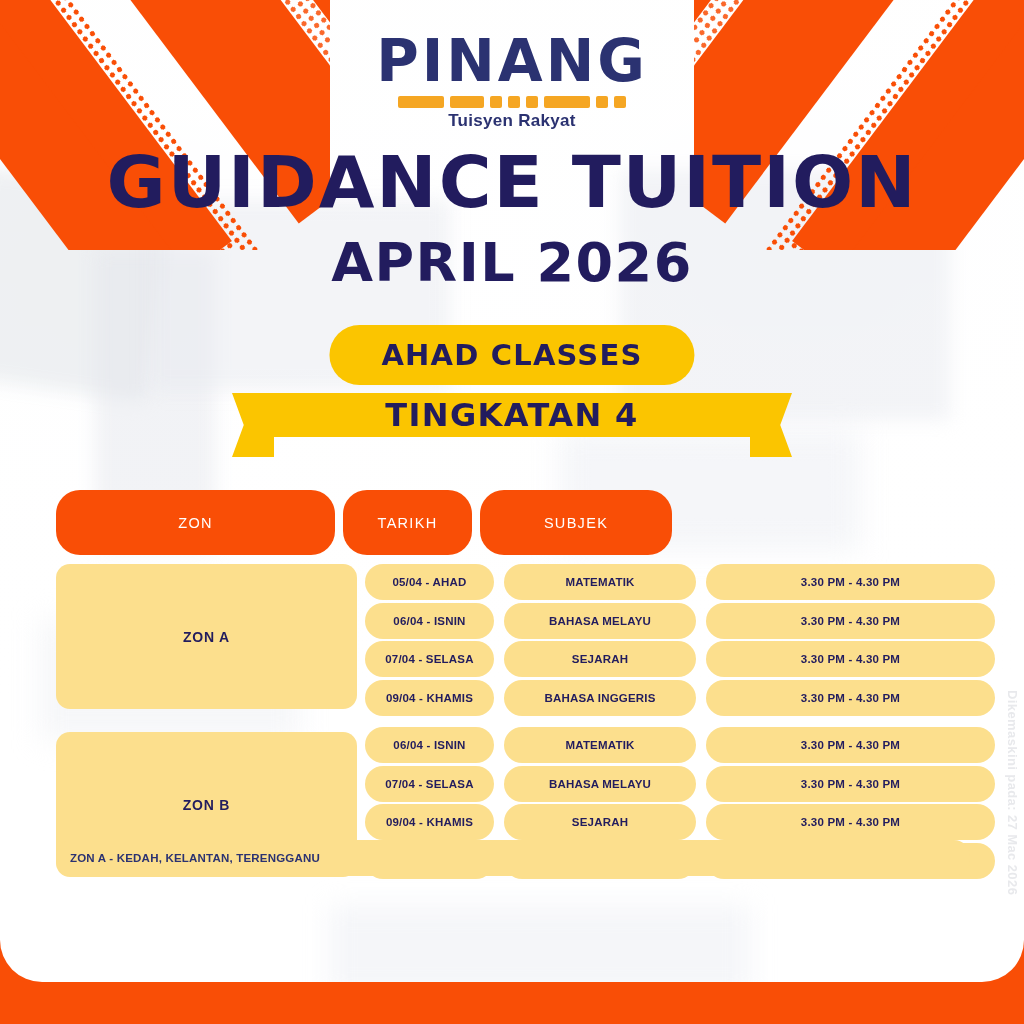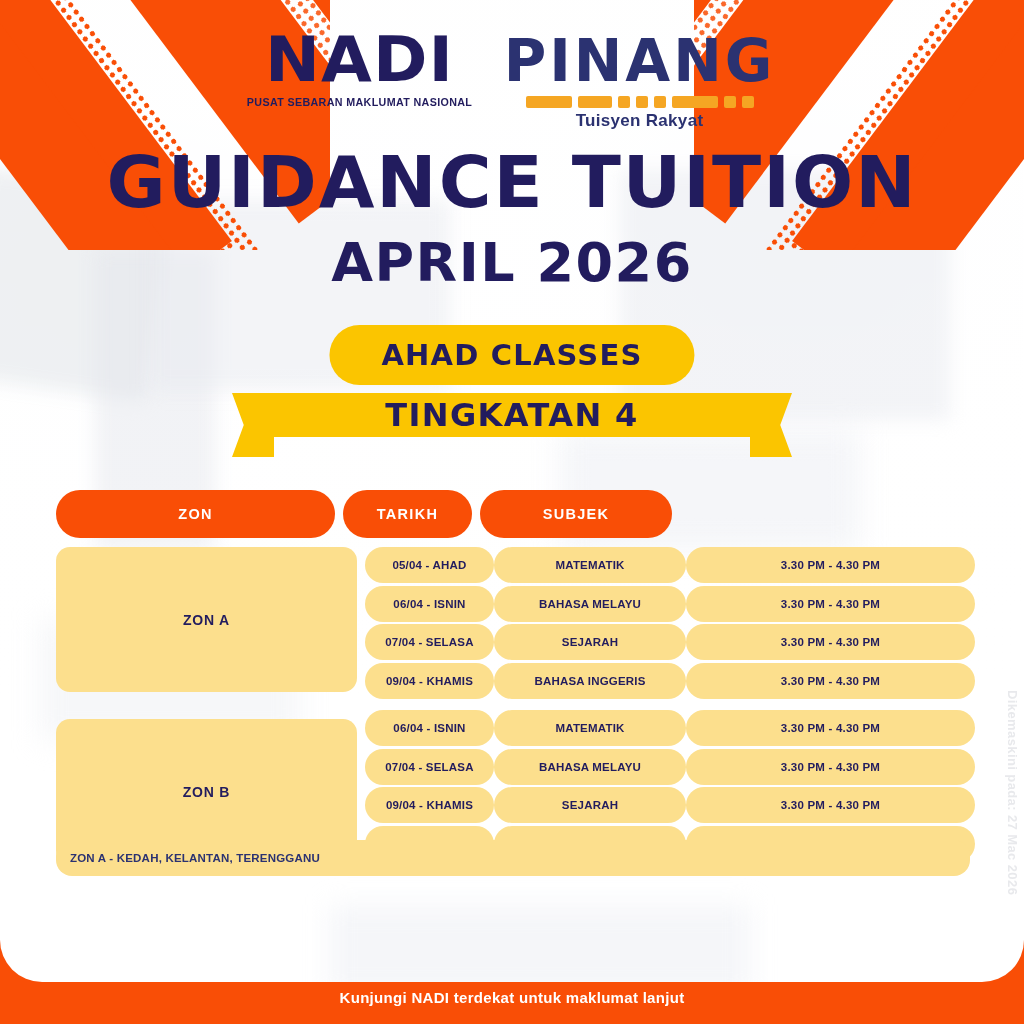--- a/index.html
+++ b/index.html
@@ -140,41 +140,41 @@
     color:#221C5E; white-space:nowrap;
   }
 
   
   .table {
     position:absolute; left:56px; top:490px; width:914px;
   }
   .thead { display:flex; gap:8px; margin-bottom:9px; }
   .th {
     background:#F94E06; color:#ffffff;
-    border-radius:24px; height:48px;
-    display:flex; align-items:center; justify-content:center;
-    font-weight:bold; font-size:14.5px; letter-spacing:1.3px;
+    border-radius:24px; height:65px;
+    display:flex; align-items:center; justify-content:center;
+    font-weight:normal; font-size:14.5px; letter-spacing:1.3px;
   }
   .col-zon    { width:279px; flex:none; }
   .col-tarikh { width:129px; flex:none; }
   .col-subjek { width:192px; flex:none; }
   .col-masa   { width:289px; flex:none; }
 
   .tbody { display:flex; gap:8px; }
-  .zon-col { width:301px; flex:none; display:flex; flex-direction:column; gap:23px;justify-content:space-between; }
+  .zon-col { width:301px; flex:none; display:flex; flex-direction:column; gap:23px; }
   .zon-cell {
     background:#FCDF8D; border-radius:14px;
     display:flex; align-items:center; justify-content:center;
     font-weight:bold; font-size:14px; letter-spacing:.8px; color:#221C5E;
   }
   .zon-a { height:145px; }
   .zon-b { height:145px; }
 
   .rows-col { flex:1; display:flex; flex-direction:column; gap:0; }
-  .row { display:flex; gap:0; height:36px; margin-bottom:2.5px; }
+  .row { display:flex; gap:10px; height:36px; margin-bottom:2.5px; }
   .cell {
     background:#FCDF8D; border-radius:18px;
     display:flex; align-items:center; justify-content:center;
     font-weight:bold; font-size:11.5px; letter-spacing:.2px; color:#221C5E;
     height:100%;
   }
   .gaprow { height:9px; }
 
   
   .notes { position:absolute; left:56px; top:840px; width:914px; }
@@ -202,23 +202,20 @@
   }
   .footer-text {
     color:#ffffff; font-weight:bold; font-size:15px; letter-spacing:.3px;
   }
 </style>
 </head>
 <body>
 
 <div id="poster">
 
-  <div class="footer">
-    <span class="footer-text">Kunjungi NADI terdekat untuk maklumat lanjut</span>
-  </div>
 
   <div class="card">
 
     <div class="bgstreak s1"></div>
     <div class="bgstreak s2"></div>
     <div class="bgstreak s3"></div>
     <div class="bgstreak s4"></div>
     <div class="bgstreak s5"></div>
     <div class="bgstreak s6"></div>
     <div class="bgstreak s7"></div>
@@ -237,24 +234,20 @@
       <div class="stripe solid" style="left:-150px; top:-40px; width:96px; height:430px; transform:rotate(-37deg);"></div>
       <div class="stripe solid" style="left:-70px;  top:-70px; width:54px; height:430px; transform:rotate(-37deg);"></div>
       <div class="stripe solid" style="left:40px;   top:-120px; width:120px; height:430px; transform:rotate(-37deg);"></div>
       <div class="dots" style="left:-40px;  top:-30px; width:70px;  height:430px; transform:rotate(-37deg);"></div>
       <div class="dots" style="left:130px;  top:-110px; width:86px; height:420px; transform:rotate(-37deg); opacity:.85;"></div>
       <div class="stripe solid" style="left:200px; top:-150px; width:46px; height:400px; transform:rotate(-37deg);"></div>
       <div class="dots" style="left:235px;  top:-150px; width:95px; height:400px; transform:rotate(-37deg); opacity:.7;"></div>
     </div>
 
     <div class="logos">
-      <div class="nadi">
-        <div class="nadi-word">NADI</div>
-        <div class="nadi-sub">PUSAT SEBARAN MAKLUMAT NASIONAL</div>
-      </div>
       <div class="dilea">
         <div class="dilea-word">PINANG</div>
         <div class="dilea-bars">
           <i class="bar-w"></i>
             <i class="bar-s"></i>
           <i class="bar-d"></i>
             <i class="bar-d"></i>
             <i class="bar-d"></i>
           <i class="bar-w"></i>
             <i class="bar-d"></i>

